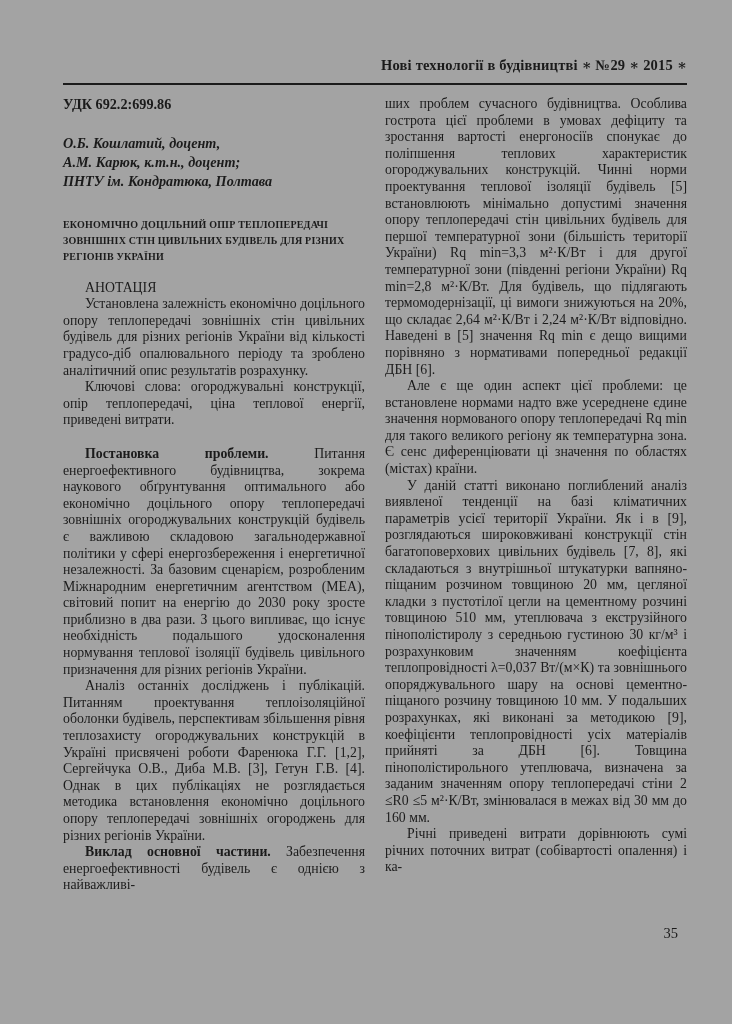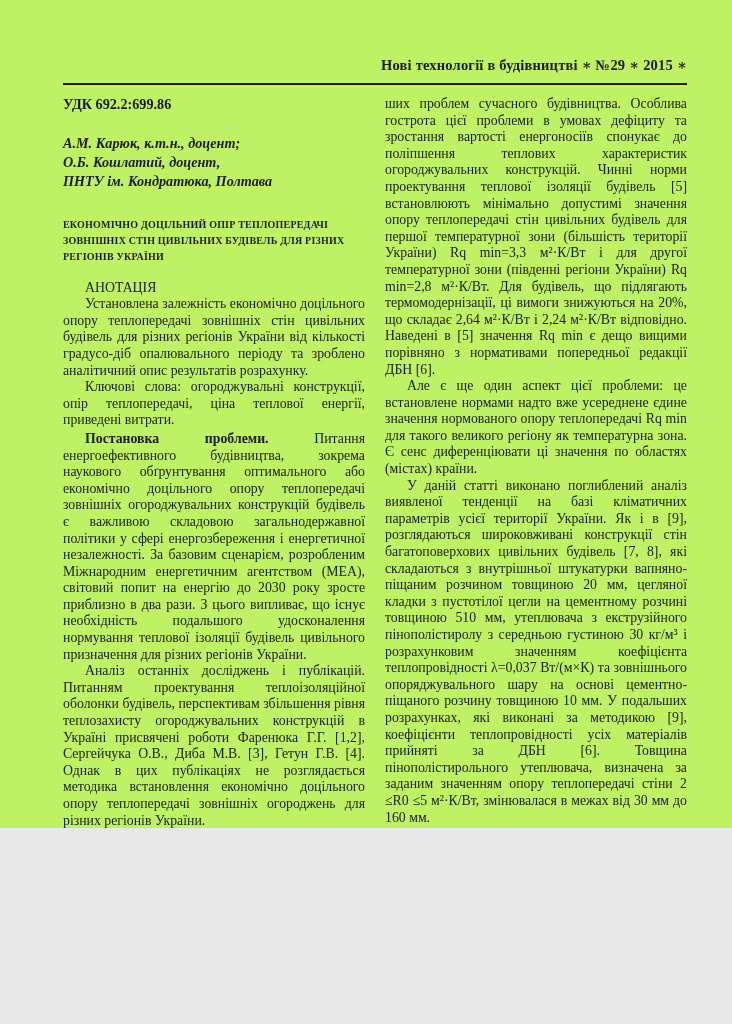--- a/index.html
+++ b/index.html
@@ -3,23 +3,23 @@
 <meta charset="utf-8">
 <style>
   html, body {
     margin: 0;
     padding: 0;
     background: #e8e8e8;
   }
   .page {
     position: relative;
     width: 732px;
-    height: 828px;
+    height: 1024px;
     margin: 0 auto;
-    background: #bef264;
+    background: #a3a3a3;
     color: #1b1b1b;
     font-family: "Liberation Serif", "DejaVu Serif", serif;
     box-sizing: border-box;
     padding: 56px 45px 0 63px;
     overflow: hidden;
   }
   
   .journal-line {
     text-align: right;
     font-weight: bold;
@@ -68,21 +68,21 @@
   .abstract-heading {
     margin-top: 15px;
     text-indent: 22px;
     text-align: left;
   }
   p {
     margin: 0;
     text-indent: 22px;
   }
   p.noindent { text-indent: 0; }
-  p.gap-before { margin-top: 2px; }
+  p.gap-before { margin-top: 17px; }
   b.lead { font-weight: bold; }
   
   .formula-row {
     display: flex;
     align-items: baseline;
   }
   .formula-body {
     flex: 1;
     text-align: center;
   }
@@ -107,22 +107,22 @@
 
   <div class="journal-line">Нові технології в будівництві ∗ №29 ∗ 2015 ∗</div>
   <hr class="header-rule">
 
   <div class="columns">
 
     <div class="col">
       <div class="udc">УДК 692.2:699.86</div>
 
       <div class="authors">
+        <div>О.Б. Кошлатий, доцент,</div>
         <div>А.М. Карюк, к.т.н., доцент;</div>
-        <div>О.Б. Кошлатий, доцент,</div>
         <div>ПНТУ ім. Кондратюка, Полтава</div>
       </div>
 
       <h1 class="article-title">ЕКОНОМІЧНО ДОЦІЛЬНИЙ ОПІР ТЕПЛОПЕРЕДАЧІ ЗОВНІШНІХ СТІН ЦИВІЛЬНИХ БУДІВЕЛЬ ДЛЯ РІЗНИХ РЕГІОНІВ УКРАЇНИ</h1>
 
       <div class="abstract-heading">АНОТАЦІЯ</div>
 
       <p>Установлена залежність економічно доцільного опору теплопередачі зовнішніх стін цивільних будівель для різних регіонів України від кількості градусо-діб опалювального періоду та зроблено аналітичний опис результатів розрахунку.</p>
 
       <p>Ключові слова: огороджувальні конструкції, опір теплопередачі, ціна теплової енергії, приведені витрати.</p>

